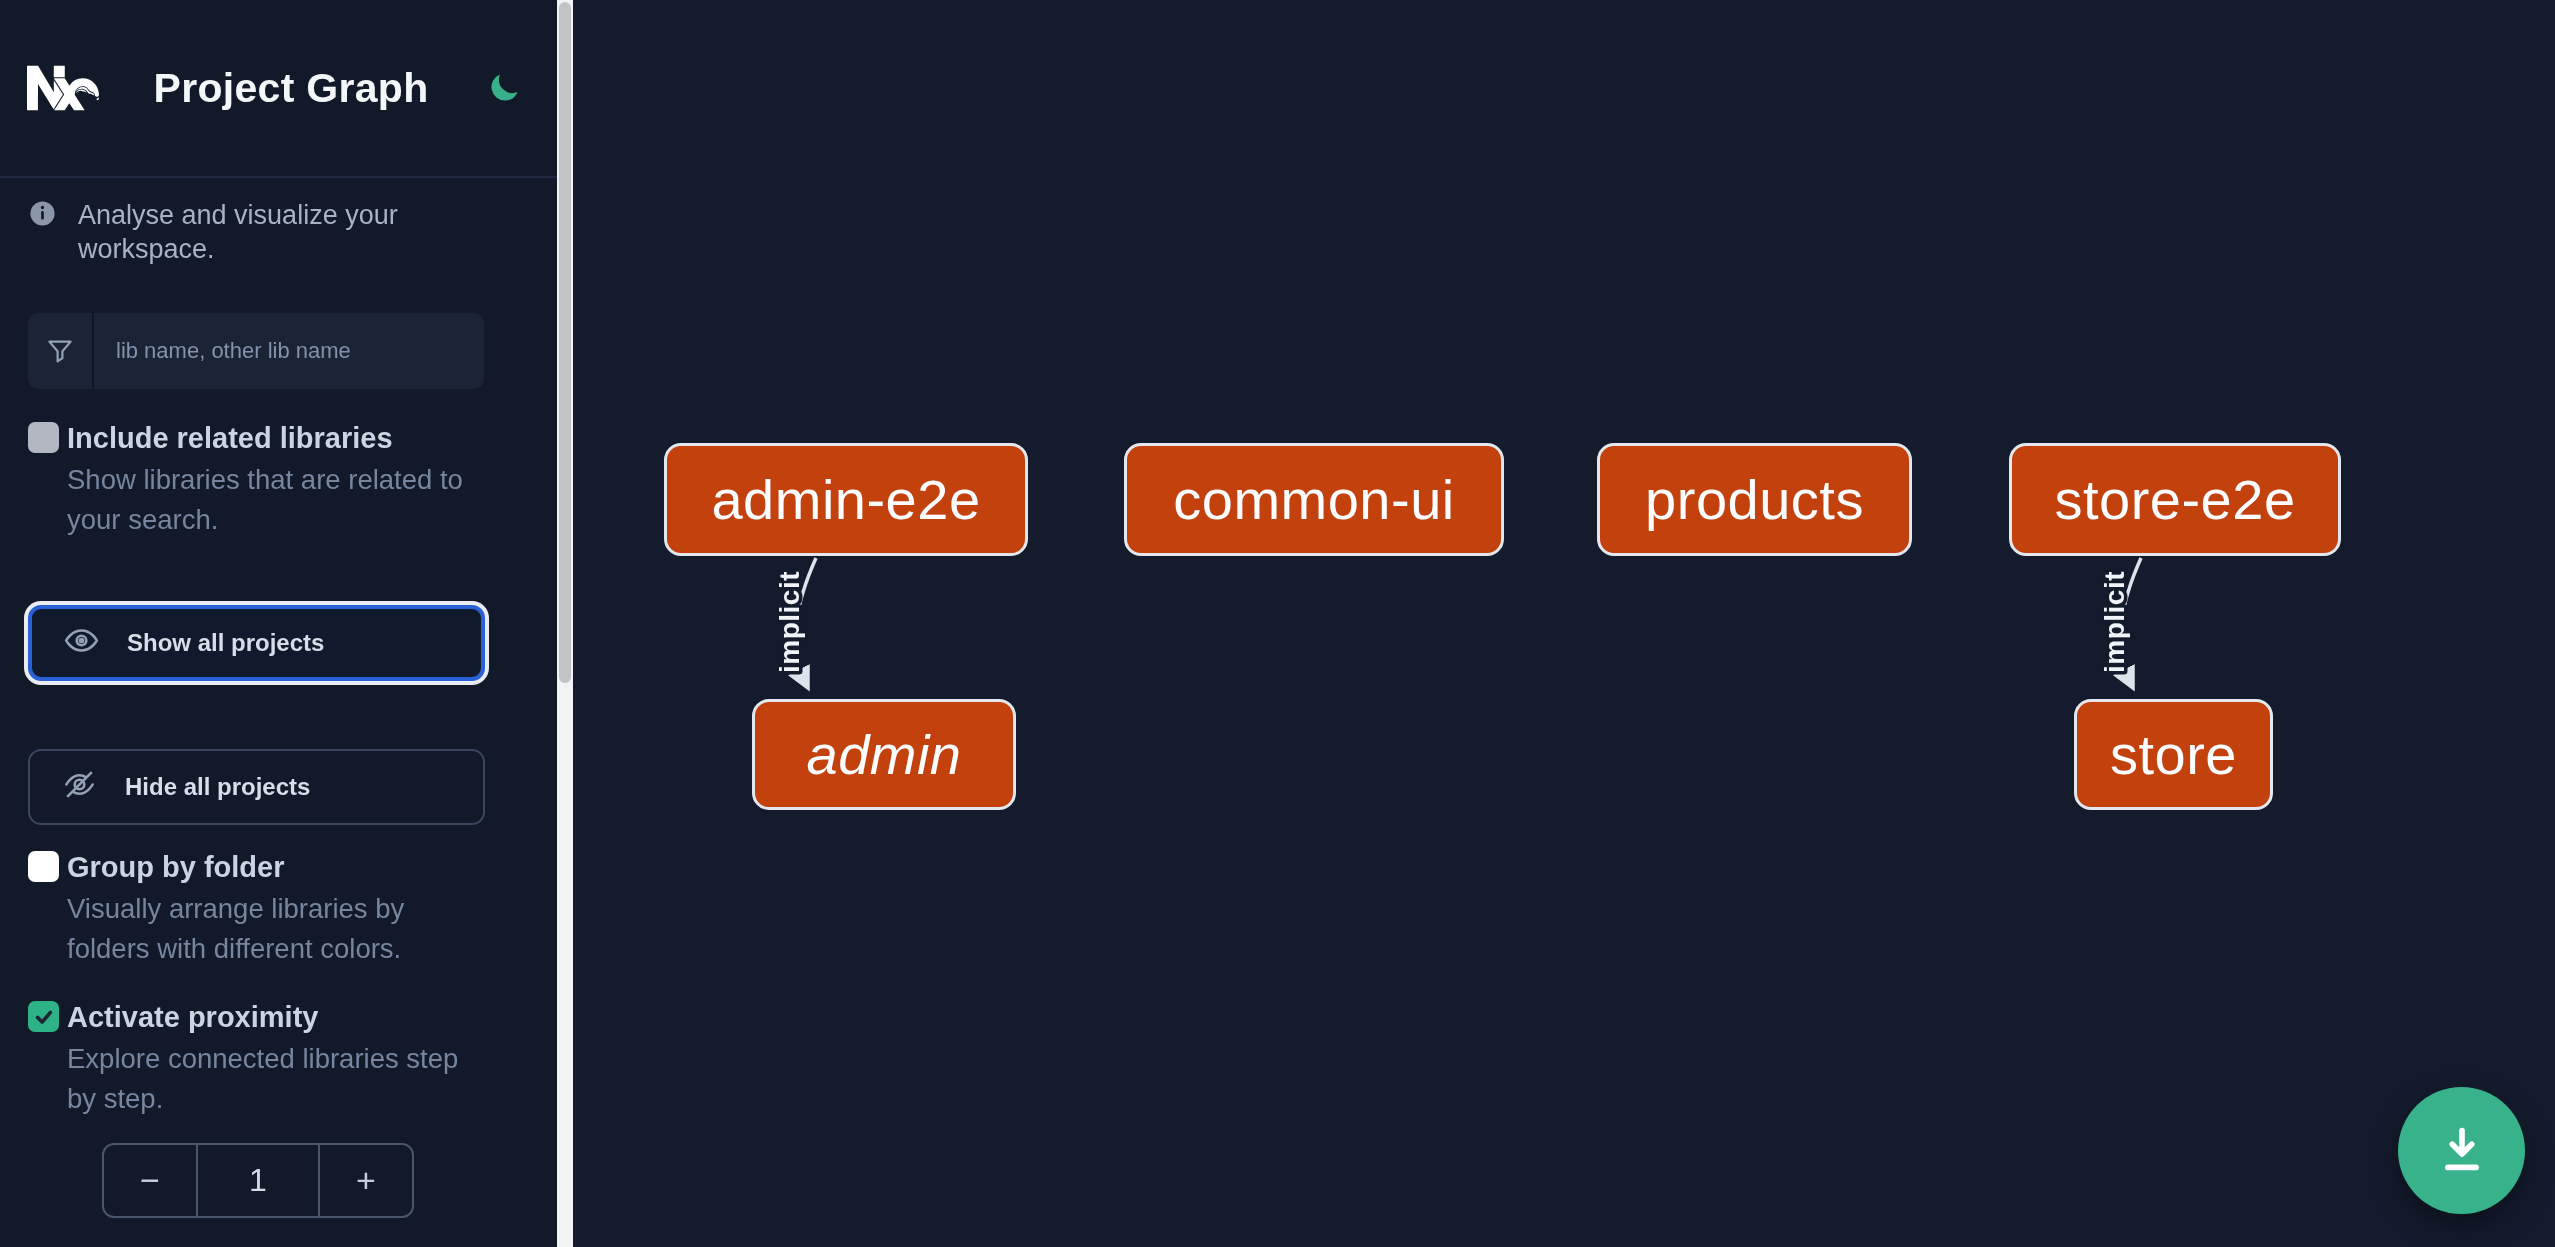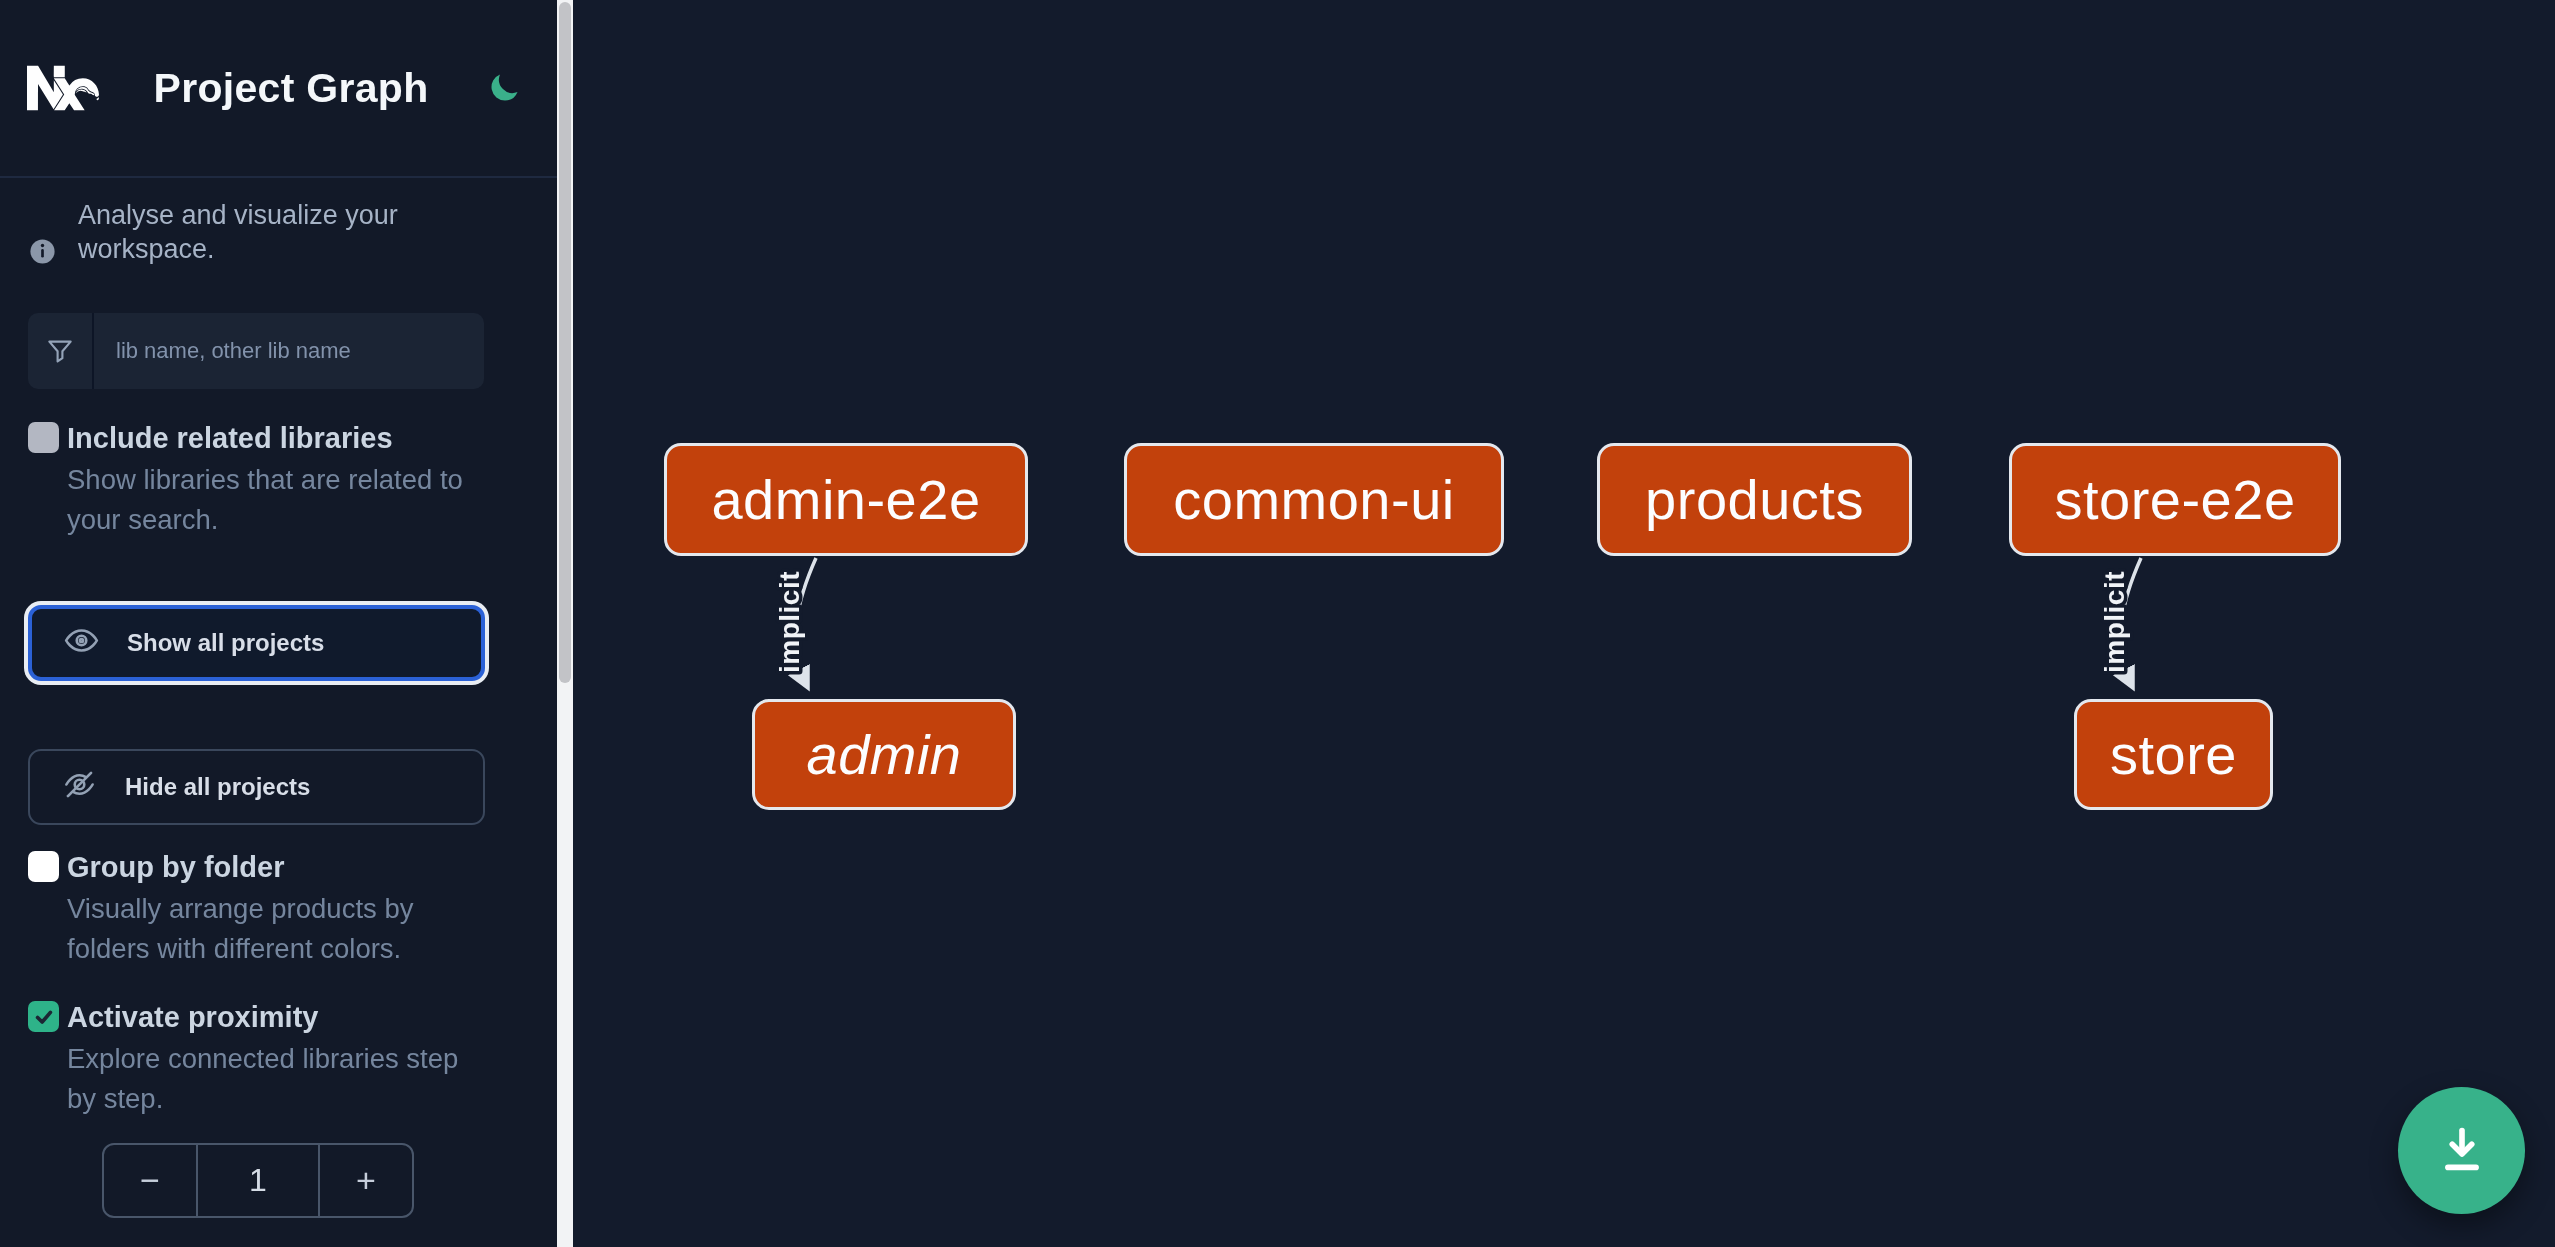--- a/index.html
+++ b/index.html
@@ -23,21 +23,21 @@
     border-bottom:2px solid #1e2940;
   }
   .logo { width:72px; height:72px; flex:none; }
   .logo svg { width:100%; height:100%; fill:#fefefe; }
   .app-title { font-size:41px; font-weight:700; color:#f4f7fa; letter-spacing:.3px; }
   .moon-btn { width:44px; height:44px; border:none; background:transparent; cursor:pointer; flex:none; }
   .moon-btn svg { width:36px; height:36px; }
 
   .info-row {
     position:absolute; top:198px; left:28px; right:22px;
-    display:flex; align-items:flex-end; gap:21px;
+    display:flex; align-items:flex-start; gap:21px;
     font-size:27px; color:#a6b3c6;
   }
   .info-icon { width:29px; height:29px; flex:none; margin-top:1px; }
   .info-row .text { line-height:34px; }
 
   .search {
     position:absolute; top:313px; left:28px; width:456px; height:76px;
     background:#1b2434; border-radius:10px;
     display:flex; overflow:hidden;
   }
@@ -206,21 +206,21 @@
           <path d="M4.5 19.5l15-15"></path>
         </svg>
     </span>
     <span>Hide all projects</span>
   </button>
 
   <div class="opt opt-folder">
     <span class="cb cb-white" role="checkbox" aria-checked="false"></span>
     <span class="texts">
       <div class="label">Group by folder</div>
-      <div class="desc">Visually arrange products by folders with different colors.</div>
+      <div class="desc">Visually arrange libraries by folders with different colors.</div>
     </span>
   </div>
 
   <div class="opt opt-proximity">
     <span class="cb cb-green" role="checkbox" aria-checked="true">
       <svg viewBox="0 0 24 24">
           <polyline points="5,12.5 10,17.5 19,7"></polyline>
         </svg>
     </span>
     <span class="texts">

